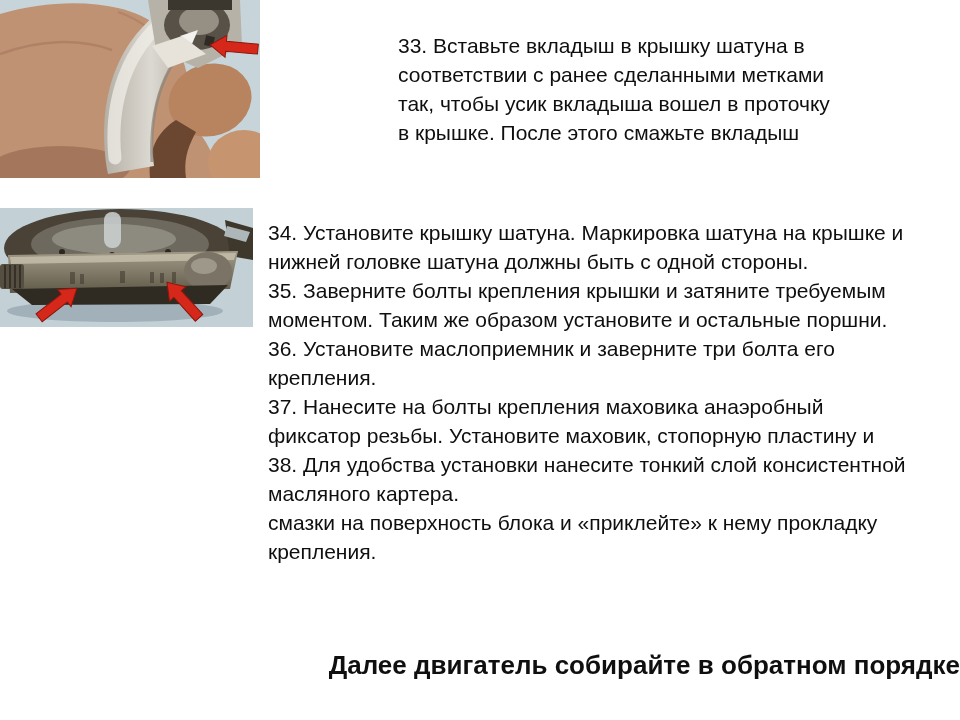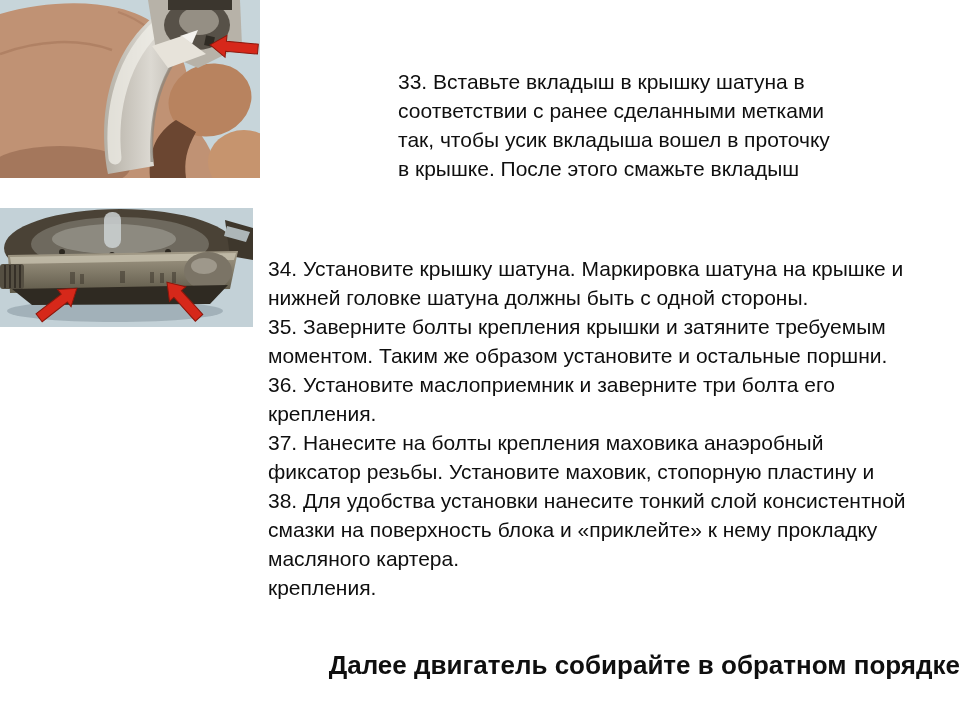--- a/index.html
+++ b/index.html
@@ -6,21 +6,21 @@
   body{
     width:960px;height:720px;position:relative;overflow:hidden;
     background:#ffffff;
     font-family:"Liberation Sans","DejaVu Sans",sans-serif;
     color:#0f0f0f;
   }
   .photo{position:absolute;overflow:hidden;}
   .photo svg{display:block;width:100%;height:100%;}
   #photo-top{left:0;top:0;width:260px;height:178px;}
   #photo-bottom{left:0;top:208px;width:253px;height:119px;}
-  .textblock{position:absolute;font-size:21px;line-height:29px;margin-top:36px;}
+  .textblock{position:absolute;font-size:21px;line-height:29px;}
   #step-33{left:398px;top:31px;width:540px;}
   #steps-34-39{left:268px;top:218px;width:690px;}
   .text-line{white-space:nowrap;height:29px;}
   #footer-title{
     position:absolute;left:0;top:648px;width:960px;
     text-align:right;font-size:26px;font-weight:bold;line-height:34px;
     white-space:nowrap;
   }
 </style>
 </head>
@@ -140,18 +140,18 @@
 <div class="textblock" id="steps-34-39">
     <div class="text-line">34. Установите крышку шатуна. Маркировка шатуна на крышке и</div>
     <div class="text-line">нижней головке шатуна должны быть с одной стороны.</div>
     <div class="text-line">35. Заверните болты крепления крышки и затяните требуемым</div>
     <div class="text-line">моментом. Таким же образом установите и остальные поршни.</div>
     <div class="text-line">36. Установите маслоприемник и заверните три болта его</div>
     <div class="text-line">крепления.</div>
     <div class="text-line">37. Нанесите на болты крепления маховика анаэробный</div>
     <div class="text-line">фиксатор резьбы. Установите маховик, стопорную пластину и</div>
     <div class="text-line">38. Для удобства установки нанесите тонкий слой консистентной</div>
+    <div class="text-line">масляного картера.</div>
     <div class="text-line">смазки на поверхность блока и «приклейте» к нему прокладку</div>
-    <div class="text-line">масляного картера.</div>
     <div class="text-line">крепления.</div>
   </div>
 
 <div id="footer-title">Далее двигатель собирайте в обратном порядке</div>
 
 </body></html>

